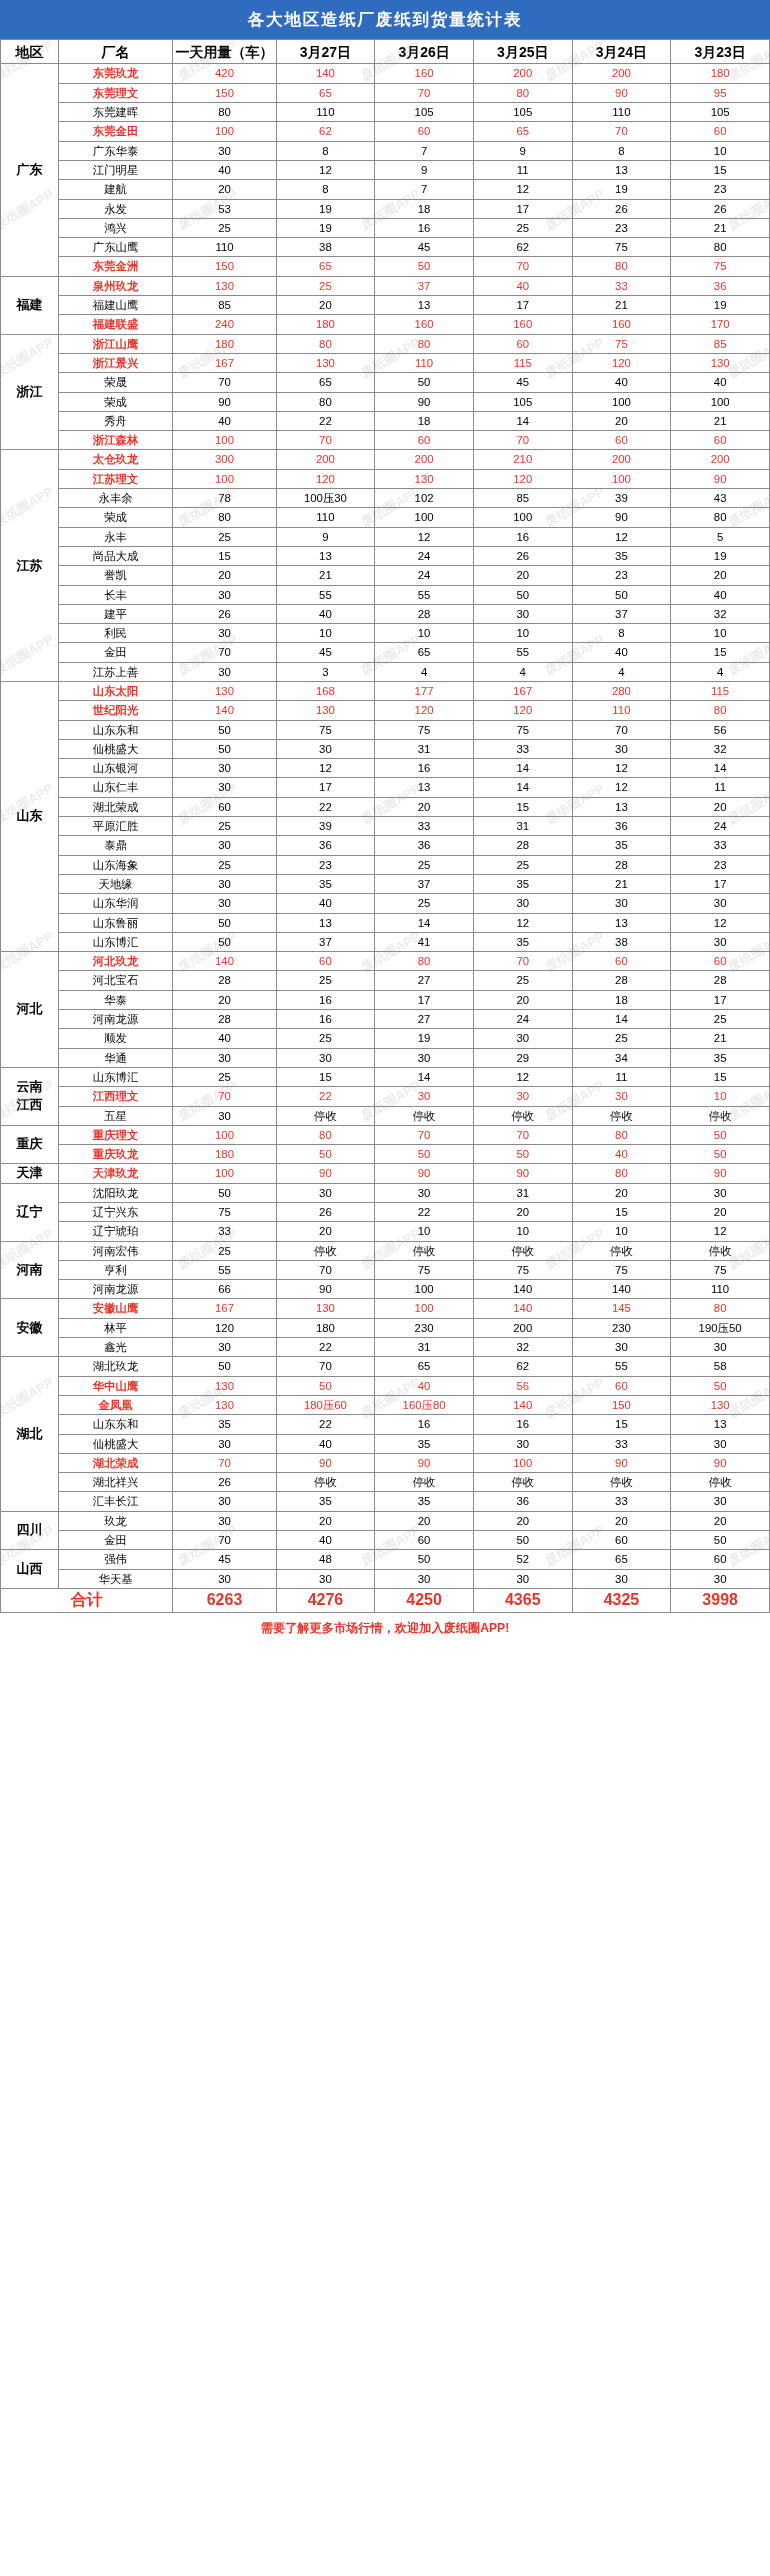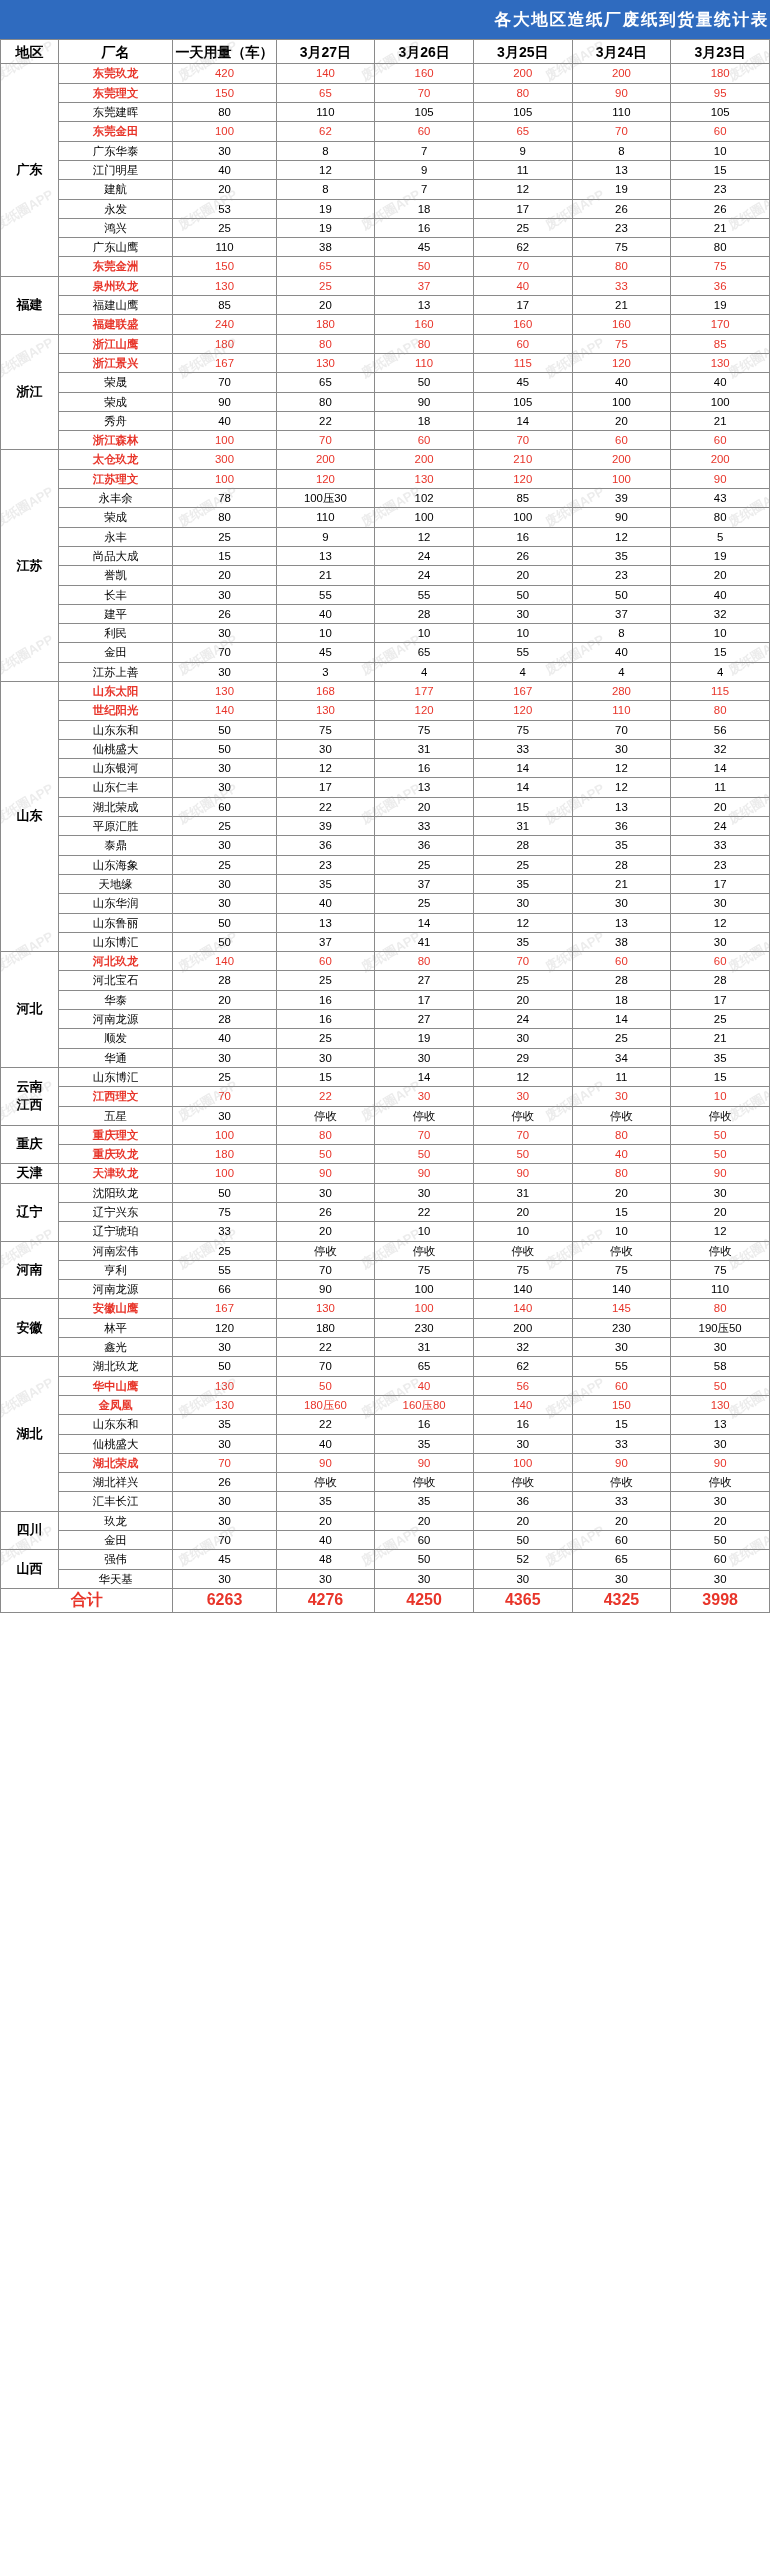--- a/index.html
+++ b/index.html
@@ -1,18 +1,18 @@
 <!DOCTYPE html>
 <html style="font-size:14px"><head>
 <meta charset="utf-8">
 <style>
   html,body{margin:0;padding:0;background:#fff;}
   body{font-family:"Liberation Sans","DejaVu Sans",sans-serif;width:770px;}
   .page{width:770px;box-sizing:border-box;padding:0;position:relative;}
-  .title-bar{background:#2f6bbf;color:#fff;text-align:right;font-size:16.6px;font-weight:bold;
+  .title-bar{background:#2f6bbf;color:#fff;text-align:center;font-size:16.6px;font-weight:bold;
     padding:7.9px 0 7px 0;letter-spacing:1.7px;border:0.9px solid #2f6bbf;}
   table{border-collapse:collapse;width:770px;table-layout:fixed;font-size:11.4px;}
   td,th{border:0.9px solid #8a8a8a;text-align:center;vertical-align:middle;height:18.3px;line-height:18.3px;padding:0;}
   thead th{background:#fff;font-weight:bold;font-size:14px;height:23.6px;line-height:14px;}
   .region{font-weight:bold;font-size:13px;}
   .red{color:#e8352a;}
   .redb{color:#e8352a;font-weight:bold;}
   .factory{text-align:center;}
   col.c-region{width:51px;}
   col.c-factory{width:101px;}
@@ -786,20 +786,21 @@
         <td>6263</td>
         <td>4276</td>
         <td>4250</td>
         <td>4365</td>
         <td>4325</td>
         <td>3998</td>
       </tr>
     </tfoot>
   </table>
 
+  <div class="footer">需要了解更多市场行情，欢迎加入废纸圈APP!</div>
 <div class="wm" style="left: -8.7px; top: 52px;">废纸圈APP</div>
     <div class="wm" style="left: 175px; top: 52px;">废纸圈APP</div>
     <div class="wm" style="left: 358px; top: 52px;">废纸圈APP</div>
     <div class="wm" style="left: 542px; top: 52px;">废纸圈APP</div>
     <div class="wm" style="left: 725px; top: 52px;">废纸圈APP</div>
     <div class="wm" style="left: -8.7px; top: 201px;">废纸圈APP</div>
     <div class="wm" style="left: 175px; top: 201px;">废纸圈APP</div>
     <div class="wm" style="left: 358px; top: 201px;">废纸圈APP</div>
     <div class="wm" style="left: 542px; top: 201px;">废纸圈APP</div>
     <div class="wm" style="left: 725px; top: 201px;">废纸圈APP</div>

